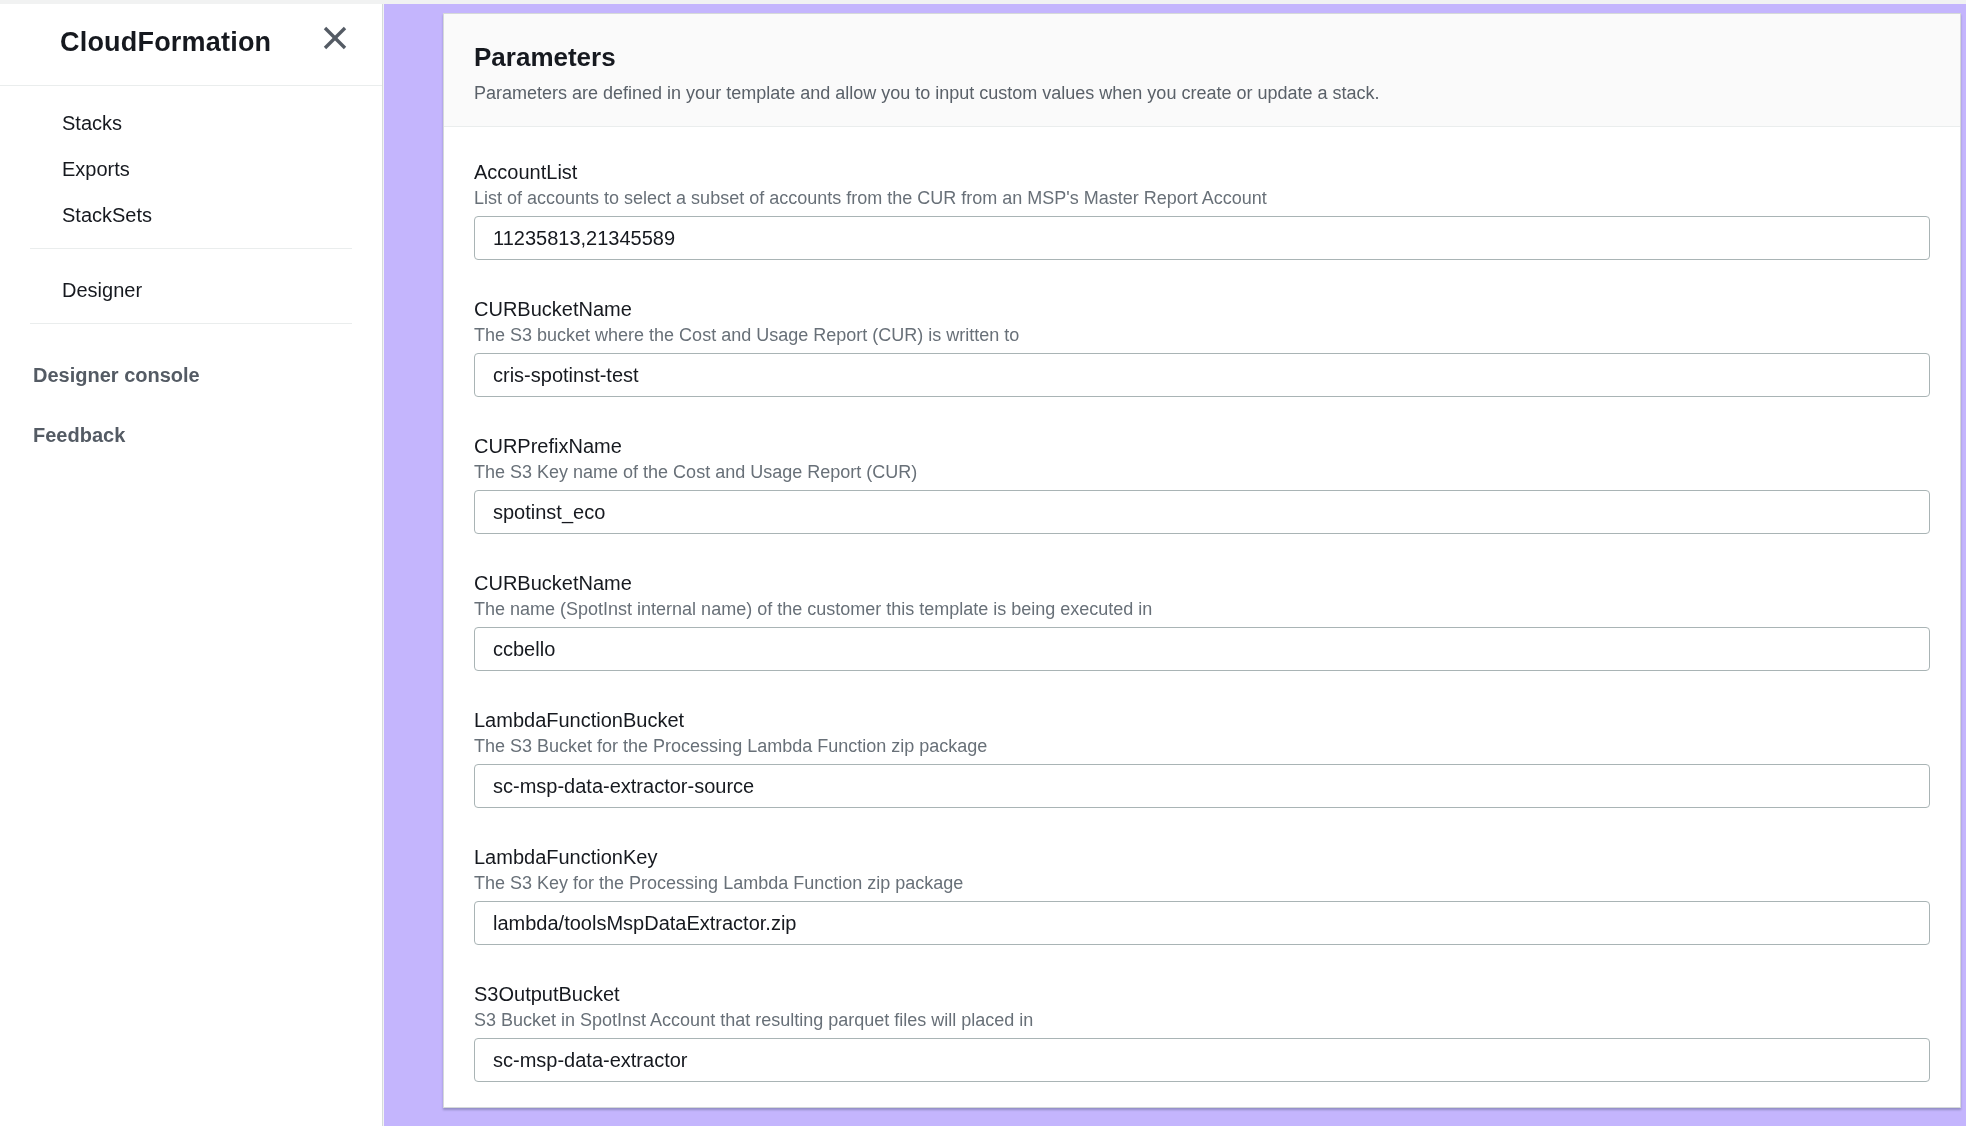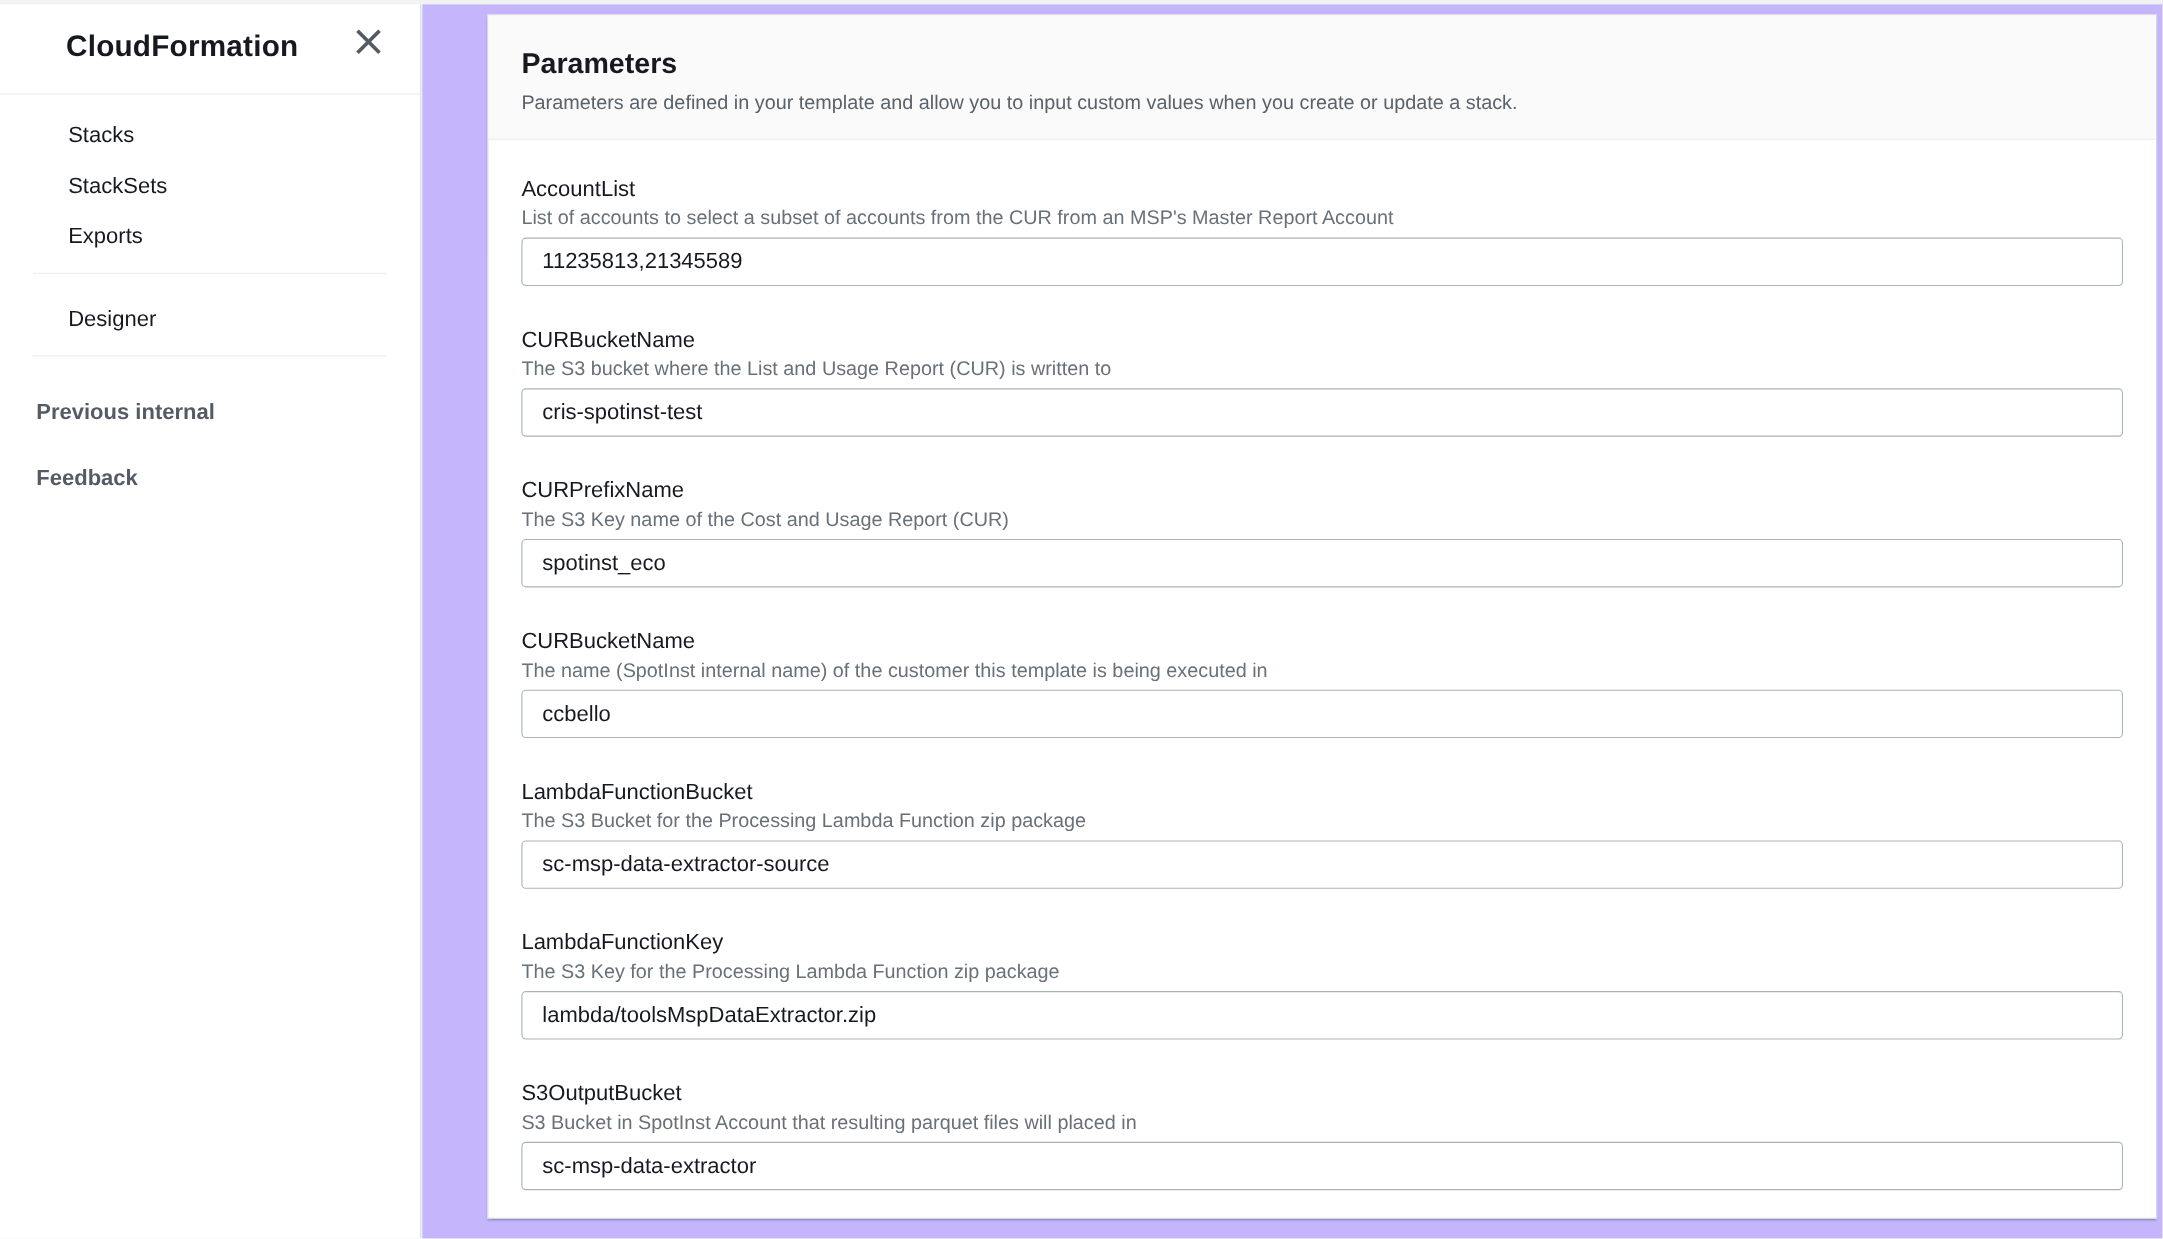--- a/index.html
+++ b/index.html
@@ -148,30 +148,30 @@
         <svg width="30" height="30" viewBox="0 0 30 30">
           <line x1="5" y1="5" x2="25" y2="25" stroke="#545b64" stroke-width="3.4"></line>
           <line x1="25" y1="5" x2="5" y2="25" stroke="#545b64" stroke-width="3.4"></line>
         </svg>
       </span>
     </button>
   </div>
 
   <div class="sidebar-nav">
     <div class="nav-item">Stacks</div>
+    <div class="nav-item">Exports</div>
     <div class="nav-item">StackSets</div>
-    <div class="nav-item">Exports</div>
 
     <hr class="sidebar-divider">
 
     <div class="nav-item single">Designer</div>
 
     <hr class="sidebar-divider">
 
-    <a class="sidebar-footer-item">Previous internal</a>
+    <a class="sidebar-footer-item">Designer console</a>
     <a class="sidebar-footer-item">Feedback</a>
   </div>
 </div>
 
 <div class="main">
   <div class="card">
     <div class="card-header">
       <h2 class="card-title">Parameters</h2>
       <p class="card-description">Parameters are defined in your template and allow you to input custom values when you create or update a stack.</p>
     </div>
@@ -179,21 +179,21 @@
     <div class="card-body">
 
       <div class="field-block">
         <label class="field-label">AccountList</label>
         <div class="field-description">List of accounts to select a subset of accounts from the CUR from an MSP's Master Report Account</div>
         <input class="field-input" type="text" value="11235813,21345589" style="">
       </div>
 
       <div class="field-block">
         <label class="field-label">CURBucketName</label>
-        <div class="field-description">The S3 bucket where the List and Usage Report (CUR) is written to</div>
+        <div class="field-description">The S3 bucket where the Cost and Usage Report (CUR) is written to</div>
         <input class="field-input" type="text" value="cris-spotinst-test" style="">
       </div>
 
       <div class="field-block">
         <label class="field-label">CURPrefixName</label>
         <div class="field-description">The S3 Key name of the Cost and Usage Report (CUR)</div>
         <input class="field-input" type="text" value="spotinst_eco" style="">
       </div>
 
       <div class="field-block">

